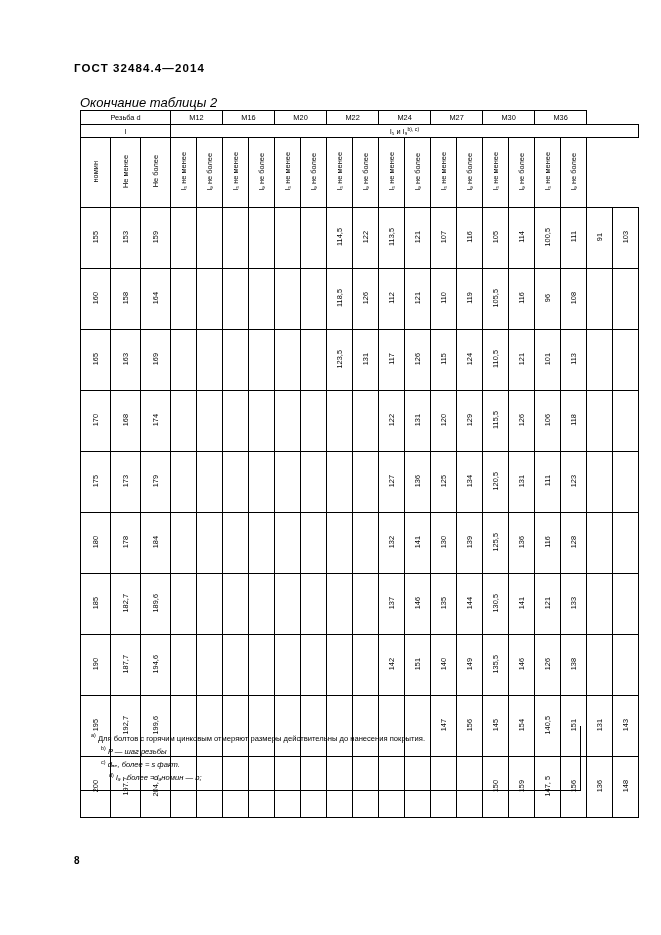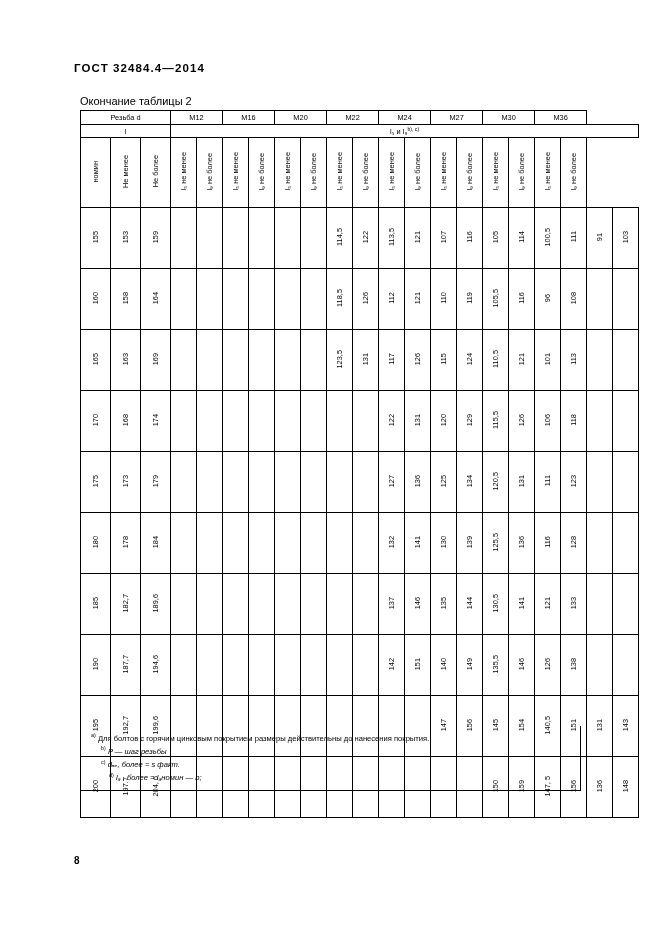--- a/index.html
+++ b/index.html
@@ -21,21 +21,22 @@
     position: absolute;
     left: 74px; top: 62px;
     font-size: 11.5px;
     font-weight: bold;
     letter-spacing: 0.2px;
   }
   .std-header .gost { letter-spacing: 1.1px; }
   .table-caption {
     position: absolute;
     left: 80px; top: 95px;
-    font-size: 11px;
+    font-size: 13px;
+    font-style: italic;
   }
   table.main {
     position: absolute;
     left: 80px; top: 110px;
     border-collapse: collapse;
     width: 501px;
     table-layout: fixed;
   }
   table.main td, table.main th {
     border: 0.7px solid #000;
@@ -407,21 +408,21 @@
       <td><span class="vt">156</span></td>
       <td><span class="vt">136</span></td>
       <td><span class="vt">148</span></td>
     </tr>
   </tbody>
     </table>
 
   <div class="notes">
     <div>
       <span class="n-sup">a)</span>
-      <span>Для болтов с горячим цинковым покрытием размеры действительны до нанесения покрытия.</span>
+      <span>Для болтов с горячим цинковым отмеряют размеры действительны до нанесения покрытия.</span>
     </div>
     <div class="indent1">
       <span class="n-sup">b)</span>
       <span class="ital">P — шаг резьбы</span>
     </div>
     <div class="indent1">
       <span class="n-sup">c)</span>
       <span class="ital">dₐₑ, более = s факт.</span>
     </div>
     <div class="indent2">

